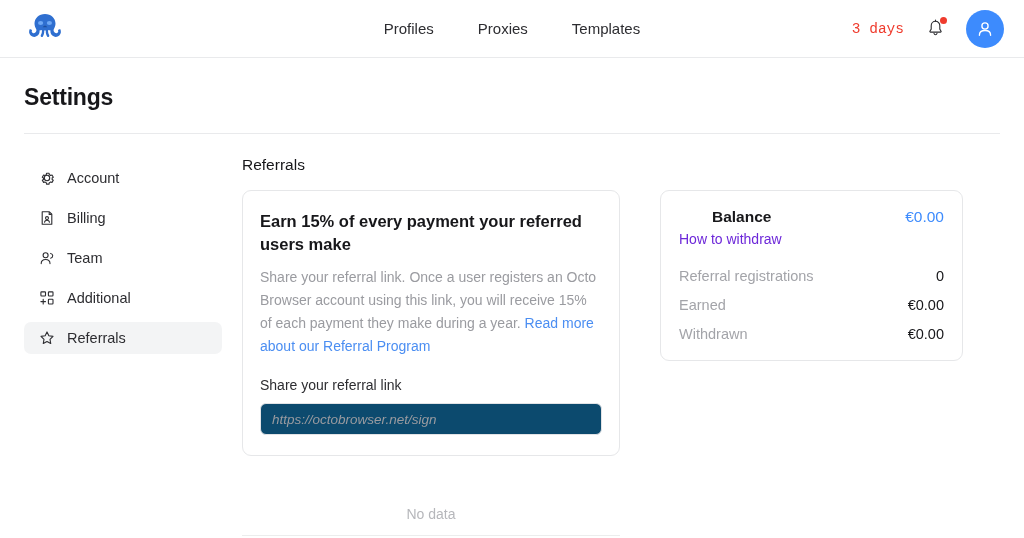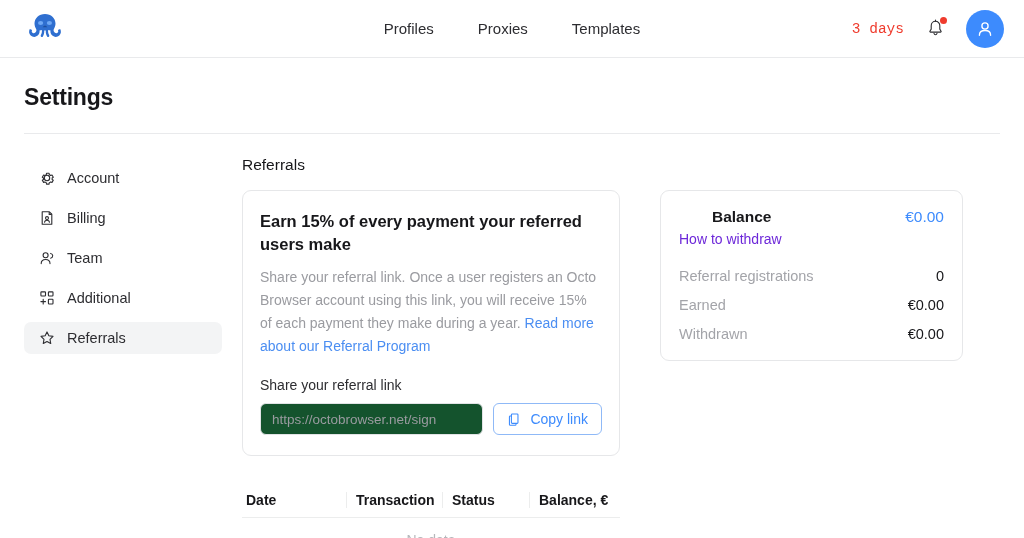--- a/index.html
+++ b/index.html
@@ -144,23 +144,24 @@
   }
   .link-input {
     flex: 1;
     height: 32px;
     border: 1px solid #e2e3e6;
     border-radius: 6px;
     padding: 0 11px;
     font-family: "Liberation Sans", sans-serif;
     font-size: 13.5px;
     color: #9a9ba0;
-    background: #14532d;
+    background: #0c4a6e;
     outline: none;
     min-width: 0;
+    font-style: italic;
   }
   .copy-btn {
     height: 32px;
     border: 1px solid #8fb9f7;
     border-radius: 6px;
     background: #fff;
     color: #3d8bfd;
     font-family: "Liberation Sans", sans-serif;
     font-size: 14px;
     padding: 0 13px;
@@ -347,27 +348,20 @@
     <div class="cards-row">
 
       <div class="promo-card">
         <div class="promo-title">Earn 15% of every payment your referred users make</div>
         <div class="promo-text"><span>Share your referral link. Once a user registers an Octo Browser account using this link, you will receive 15% of each payment they make during a year. </span><a class="inline-link" href="#">Read more about our Referral Program</a></div>
 
         <div class="share-label">Share your referral link</div>
 
         <div class="link-row">
           <input class="link-input" type="text" readonly="" value="https://octobrowser.net/sign" style="">
-          <button class="copy-btn">
-            <svg width="15" height="15" viewBox="0 0 16 16" aria-hidden="true">
-              <path d="M5.6 2.1h5.2c.5 0 .9.4.9.9v8.2c0 .5-.4.9-.9.9H5.6c-.5 0-.9-.4-.9-.9V3c0-.5.4-.9.9-.9z" fill="none" stroke="#3d8bfd" stroke-width="1.15" stroke-linejoin="round"></path>
-              <path d="M4.7 4.2H3.5c-.5 0-.9.4-.9.9v8.2c0 .5.4.9.9.9h5.2c.5 0 .9-.4.9-.9v-1.2" fill="none" stroke="#3d8bfd" stroke-width="1.15" stroke-linejoin="round"></path>
-            </svg>
-            <span>Copy link</span>
-          </button>
         </div>
       </div>
 
       <div class="balance-card">
         <div class="bal-top">
           <span class="bal-label">Balance</span>
           <span class="bal-value">€0.00</span>
         </div>
         <a class="bal-link" href="#">How to withdraw</a>
 
@@ -382,23 +376,17 @@
           </div>
           <div class="bal-row">
             <span class="bal-row-key">Withdrawn</span>
             <span class="bal-row-val">€0.00</span>
           </div>
         </div>
       </div>
     </div>
 
     <div class="table-wrap">
-      <div class="thead">
-        <div class="th c-date">Date</div>
-        <div class="th c-tx">Transaction</div>
-        <div class="th c-st">Status</div>
-        <div class="th c-bal">Balance, €</div>
-      </div>
       <div class="tbody-empty">No data</div>
     </div>
 
   </div>
 </div>
 
 </body></html>

